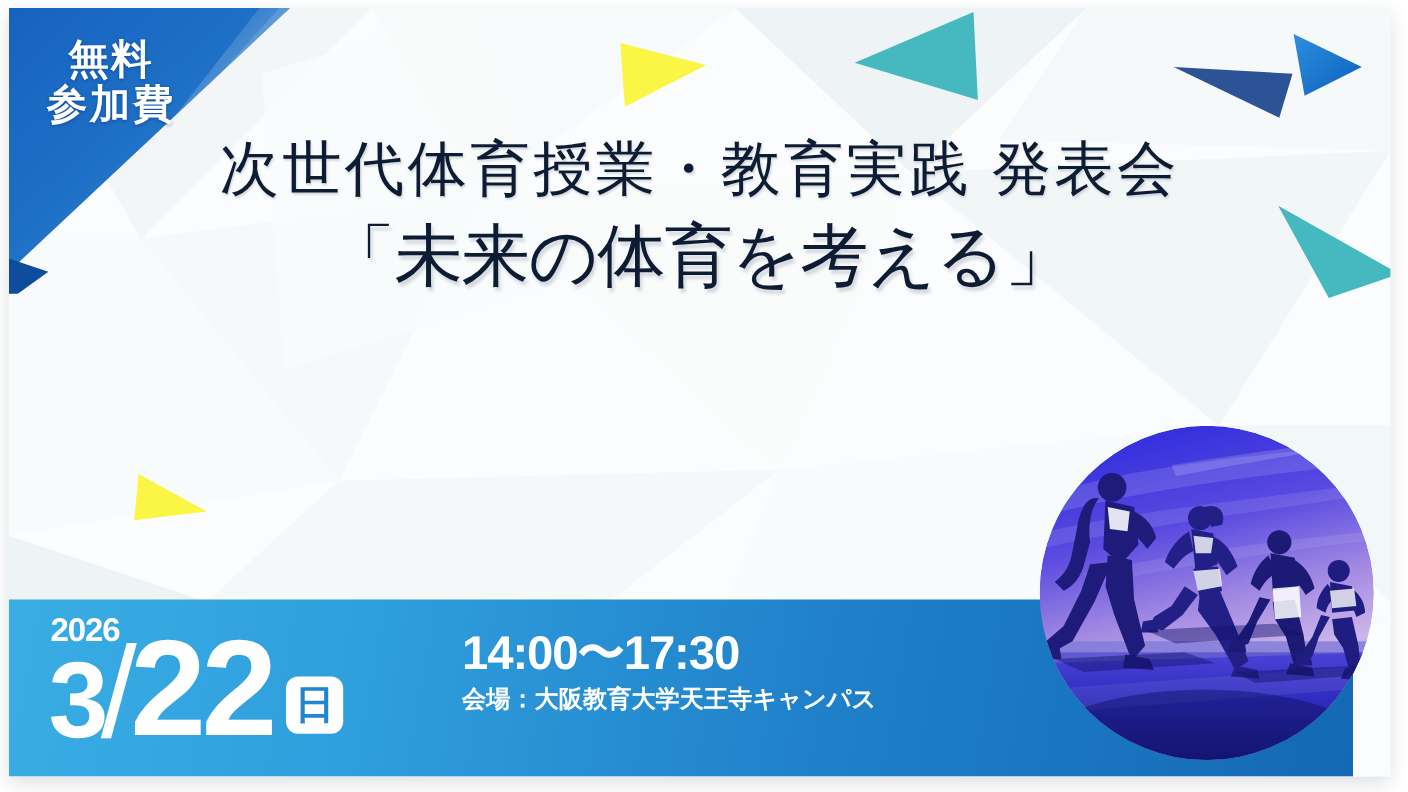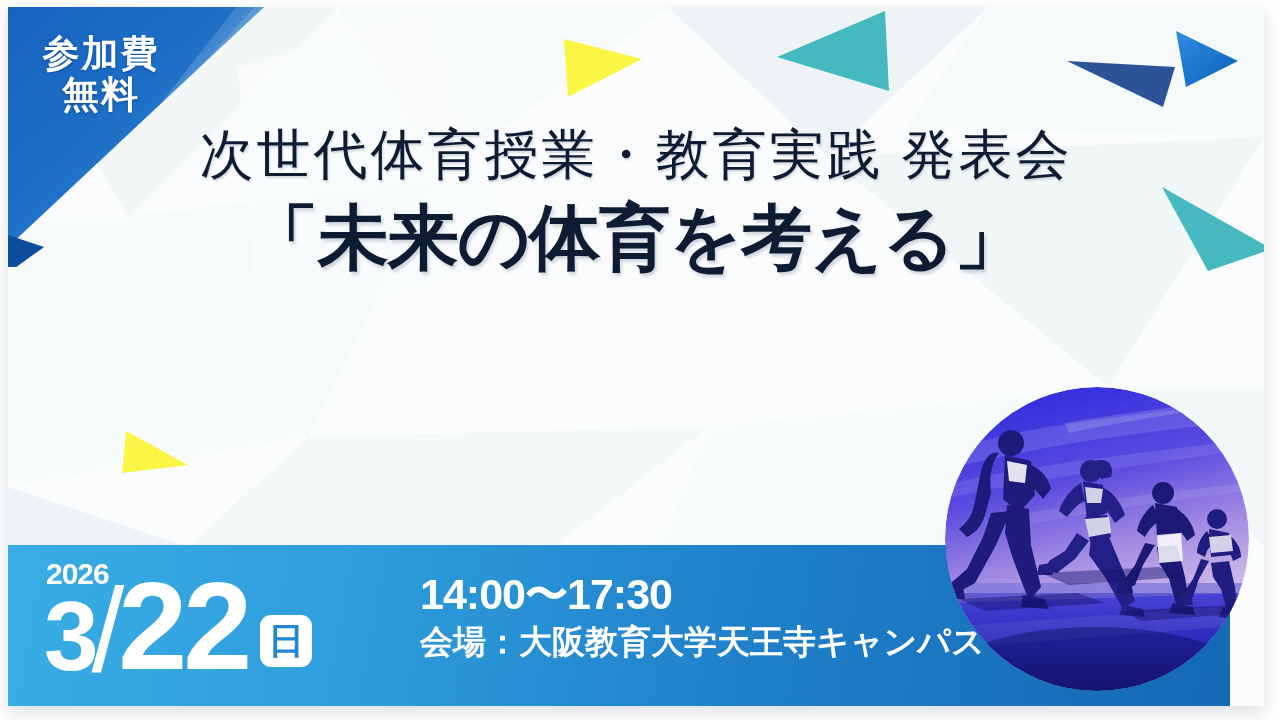--- a/index.html
+++ b/index.html
@@ -39,21 +39,21 @@
   .headline-wrap{
     position:absolute;left:0;top:120px;width:1256px;text-align:center;
     color:#0d1b33;
   }
   .kicker{
     font-size:54px;font-weight:400;letter-spacing:3px;line-height:1;
     margin-bottom:20px;
     text-shadow:1px 2px 2px rgba(120,130,150,.30);
   }
   .title-main{
-    font-size:71px;font-weight:700;letter-spacing:-1px;line-height:1.05;
+    font-size:62px;font-weight:400;letter-spacing:-1px;line-height:1.05;
     text-shadow:2px 3px 3px rgba(120,130,150,.30);
     white-space:nowrap;
   }
   .title-sub{
     margin-top:22px;
     font-size:72px;font-weight:900;letter-spacing:3px;line-height:1;
     text-shadow:2px 3px 3px rgba(120,130,150,.30);
   }
 
   
@@ -91,21 +91,21 @@
     width:52px;height:52px;border-radius:11px;background:#ffffff;
     color:#1f86cf;font-size:36px;font-weight:900;
     display:flex;align-items:center;justify-content:center;
     margin-left:12px;margin-bottom:12px;
   }
   .time-block{position:absolute;left:412px;top:28px;color:#fff;}
   .time{
     font-size:43px;font-weight:700;line-height:1;letter-spacing:-1px;
   }
   .venue{
-    margin-top:8px;font-size:33px;font-weight:900;letter-spacing:0px;line-height:1.1;
+    margin-top:8px;font-size:22px;font-weight:900;letter-spacing:0px;line-height:1.1;
   }
 </style>
 </head>
 <body>
 
 <div class="stage">
   <div class="card">
 
     <svg class="poly" viewBox="0 0 1256 699" preserveAspectRatio="none">
       <rect x="0" y="0" width="1256" height="699" fill="#fbfcfd"></rect>
@@ -162,22 +162,22 @@
             <stop offset="0" stop-color="#ffffff" stop-opacity="0"></stop>
             <stop offset="100%" stop-color="#ffffff" stop-opacity=".65"></stop>
           </linearGradient>
         </defs>
         <polygon points="0,0 256,0 0,240" fill="url(#ribg)"></polygon>
         <polygon points="228,0 256,0 150,100" fill="url(#ray)" opacity=".55"></polygon>
         <polygon points="246,0 256,0 120,140" fill="#ffffff" opacity=".12"></polygon>
         <polygon points="0,228 36,240 0,266" fill="#0d4d9c"></polygon>
       </svg>
       <div class="ribbon-text">
+        <span>無料</span>
         <span>参加費</span>
-        <span>無料</span>
       </div>
     </div>
 
     <div class="headline-wrap">
       <div class="kicker">次世代体育授業・教育実践 発表会</div>
       <div class="title-main">「未来の体育を考える」</div>
     </div>
 
     <div class="infobar">
       <div class="date-block">

